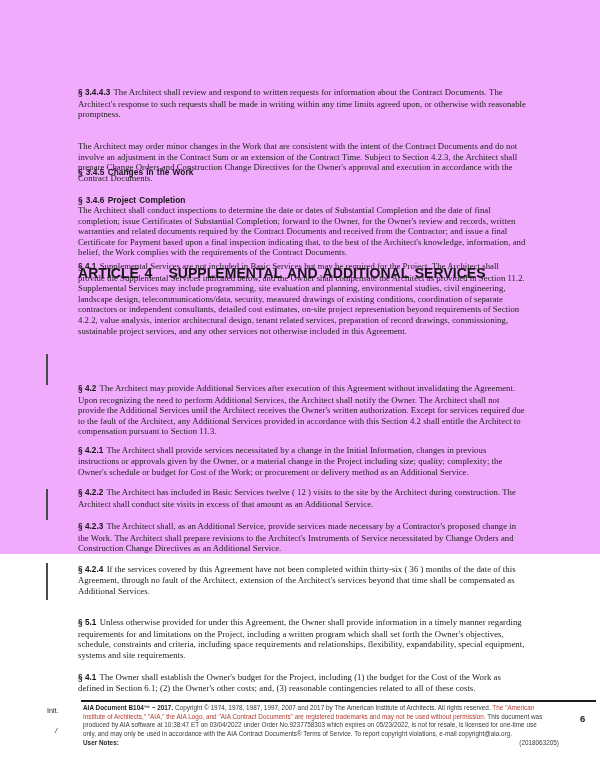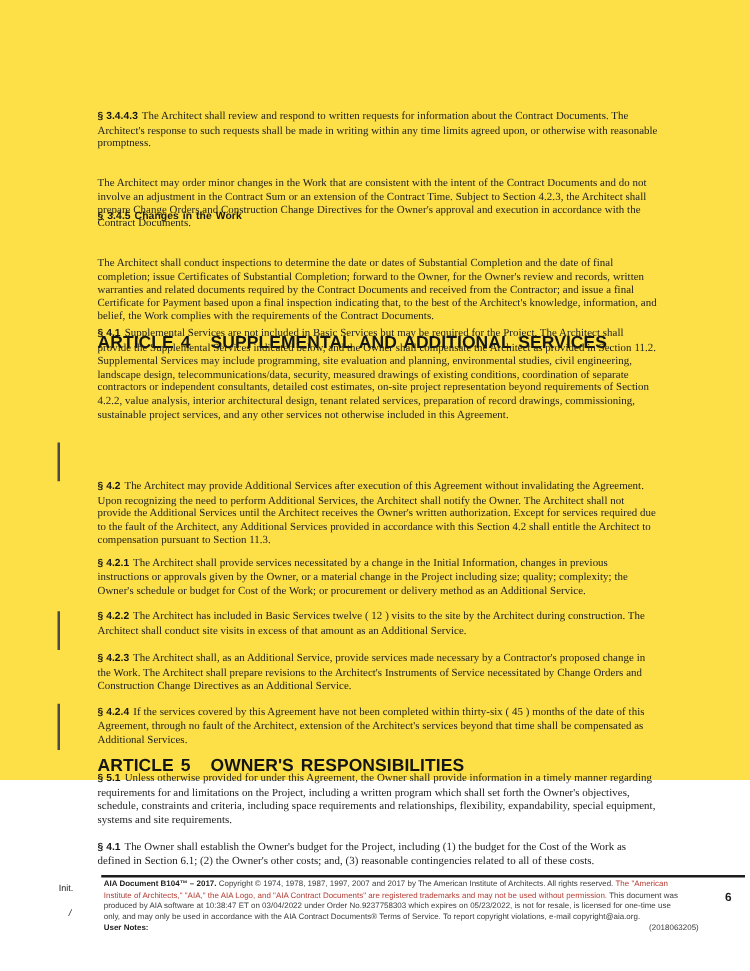--- a/index.html
+++ b/index.html
@@ -3,22 +3,22 @@
 <meta charset="utf-8">
 <style>
   html, body {
     margin: 0; padding: 0;
     width: 600px; height: 777px;
     background: #ffffff;
     overflow: hidden;
   }
   .page {
     position: relative;
-    width: 600px; height: 624px;
-    background: #fde047;
+    width: 600px; height: 554px;
+    background: #f0abfc;
     font-family: "Liberation Serif", serif;
   }
   .block {
     position: absolute;
     left: 78px;
     width: 448px;
     font-size: 8.7px;
     line-height: 10.6px;
     color: #212121;
     letter-spacing: 0.05px;
@@ -108,20 +108,21 @@
   <div class="change-bar" style="top:563px; height:37px;"></div>
 
   <div class="block" style="top:87px;">
     <span class="lead">§ 3.4.4.3</span>
     <span>The Architect shall review and respond to written requests for information about the Contract Documents. The Architect's response to such requests shall be made in writing within any time limits agreed upon, or otherwise with reasonable promptness.</span>
   </div>
 
   <div class="block h" style="top:130.5px;margin-top:36px;">§ 3.4.5 Changes in the Work</div>
   <div class="block" style="top:141px;">The Architect may order minor changes in the Work that are consistent with the intent of the Contract Documents and do not involve an adjustment in the Contract Sum or an extension of the Contract Time. Subject to Section 4.2.3, the Architect shall prepare Change Orders and Construction Change Directives for the Owner's approval and execution in accordance with the Contract Documents.</div>
 
+  <div class="block h" style="top:194.5px;">§ 3.4.6 Project Completion</div>
   <div class="block" style="top:205px;">The Architect shall conduct inspections to determine the date or dates of Substantial Completion and the date of final completion; issue Certificates of Substantial Completion; forward to the Owner, for the Owner's review and records, written warranties and related documents required by the Contract Documents and received from the Contractor; and issue a final Certificate for Payment based upon a final inspection indicating that, to the best of the Architect's knowledge, information, and belief, the Work complies with the requirements of the Contract Documents.</div>
 
   <div class="block ah" style="top:267.5px;">
     <span class="ah-num">ARTICLE 4</span><span>SUPPLEMENTAL AND ADDITIONAL SERVICES</span>
   </div>
   <div class="block" style="top:261px;">
     <span class="lead">§ 4.1</span>
     <span>Supplemental Services are not included in Basic Services but may be required for the Project. The Architect shall provide the Supplemental Services indicated below, and the Owner shall compensate the Architect as provided in Section 11.2. Supplemental Services may include programming, site evaluation and planning, environmental studies, civil engineering, landscape design, telecommunications/data, security, measured drawings of existing conditions, coordination of separate contractors or independent consultants, detailed cost estimates, on-site project representation beyond requirements of Section 4.2.2, value analysis, interior architectural design, tenant related services, preparation of record drawings, commissioning, sustainable project services, and any other services not otherwise included in this Agreement.</span>
   </div>
 
@@ -140,26 +141,23 @@
     <span>The Architect has included in Basic Services  twelve ( 12 ) visits to the site by the Architect during construction. The Architect shall conduct site visits in excess of that amount as an Additional Service.</span>
   </div>
 
   <div class="block" style="top:521px;">
     <span class="lead">§ 4.2.3</span>
     <span>The Architect shall, as an Additional Service, provide services made necessary by a Contractor's proposed change in the Work. The Architect shall prepare revisions to the Architect's Instruments of Service necessitated by Change Orders and Construction Change Directives as an Additional Service.</span>
   </div>
 
   <div class="block" style="top:563.5px;">
     <span class="lead">§ 4.2.4</span>
-    <span>If the services covered by this Agreement have not been completed within thirty-six ( 45 ) months of the date of this Agreement, through no fault of the Architect, extension of the Architect's services beyond that time shall be compensated as Additional Services.</span>
+    <span>If the services covered by this Agreement have not been completed within thirty-six ( 36 ) months of the date of this Agreement, through no fault of the Architect, extension of the Architect's services beyond that time shall be compensated as Additional Services.</span>
   </div>
 
-  <div class="block ah" style="top:606.5px;">
-    <span class="ah-num">ARTICLE 5</span><span>OWNER'S RESPONSIBILITIES</span>
-  </div>
   <div class="block" style="top:617px;">
     <span class="lead">§ 5.1</span>
     <span>Unless otherwise provided for under this Agreement, the Owner shall provide information in a timely manner regarding requirements for and limitations on the Project, including a written program which shall set forth the Owner's objectives, schedule, constraints and criteria, including space requirements and relationships, flexibility, expandability, special equipment, systems and site requirements.</span>
   </div>
 
   <div class="block" style="top:671.5px;">
     <span class="lead">§ 4.1</span>
     <span>The Owner shall establish the Owner's budget for the Project, including (1) the budget for the Cost of the Work as defined in Section 6.1; (2) the Owner's other costs; and, (3) reasonable contingencies related to all of these costs.</span>
   </div>
 

